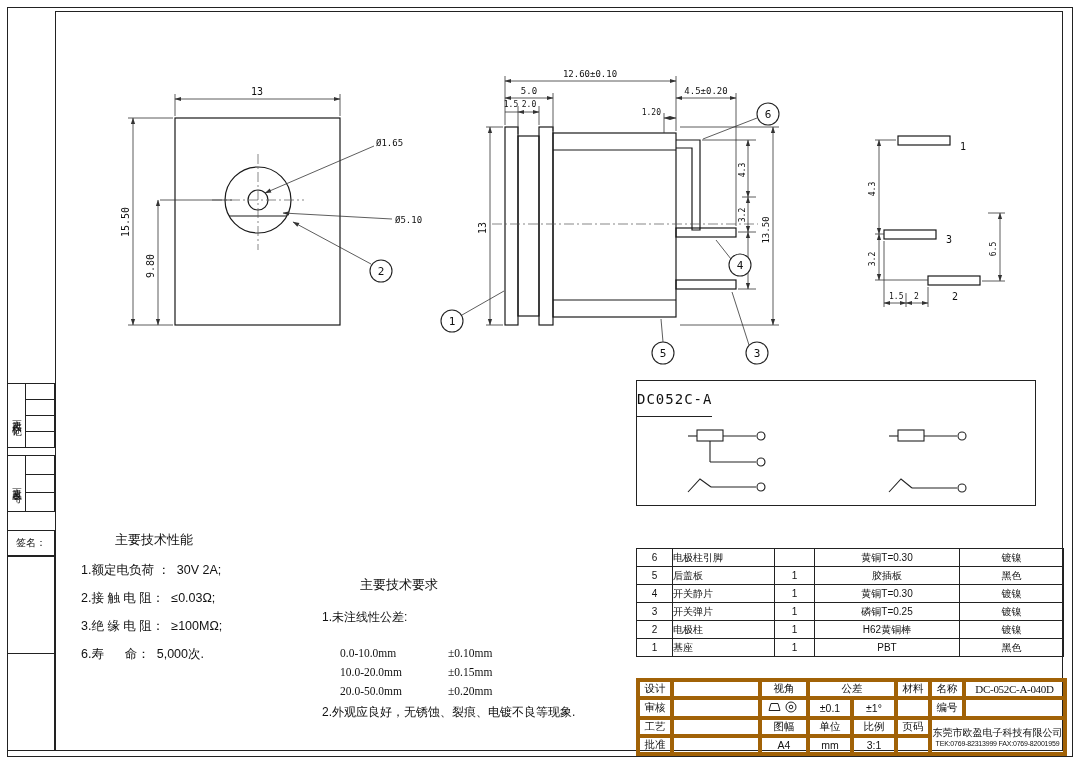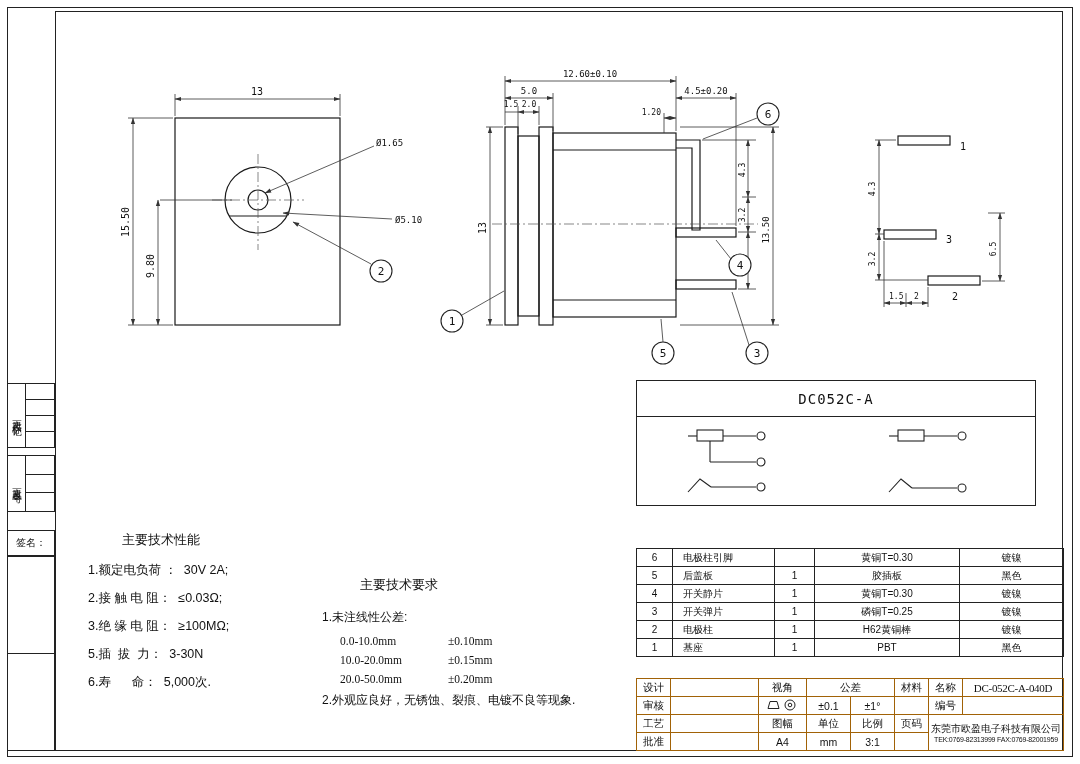--- a/index.html
+++ b/index.html
@@ -13,44 +13,44 @@
   .strip-label{writing-mode:vertical-rl;text-orientation:upright;font-size:10px;width:18px;
     border-right:1px solid #222;display:flex;align-items:center;justify-content:center;letter-spacing:2px}
   .strip-cells{flex:1;display:flex;flex-direction:column}
   .strip-cells div{flex:1;border-bottom:1px solid #222}
   .strip-cells div:last-child{border-bottom:none}
   .sig-box{position:absolute;left:7px;top:530px;width:48px;height:26px;border:1px solid #222;
     display:flex;align-items:center;justify-content:center;font-size:10px}
   .tail-box{position:absolute;left:7px;top:556px;width:48px;height:195px;border:1px solid #222}
   .tail-box div{height:97px;border-bottom:1px solid #222}
   
-  .tech-perf{position:absolute;left:88px;top:531px;width:260px;font-size:12.5px}
+  .tech-perf{position:absolute;left:81px;top:531px;width:260px;font-size:12.5px}
   .tp-title{margin-left:34px;margin-bottom:13px;font-size:13px}
   .tp-item{margin-bottom:11px;white-space:pre}
   .tech-req{position:absolute;left:322px;top:576px;width:300px;font-size:12px}
   .tr-title{margin-left:38px;margin-bottom:15px;font-size:13px}
-  .tr-line{margin-bottom:9px;white-space:pre}
+  .tr-line{margin-bottom:21px;white-space:pre}
   .tr-tol{margin-left:18px;margin-bottom:7px;display:flex;font-family:Liberation Serif, serif;font-size:11.5px}
   .tr-tol span:first-child{width:108px}
   .tr-line2{margin-top:1px;white-space:pre}
   
   .variants-box{position:absolute;left:636px;top:380px;width:400px;height:126px;border:1.2px solid #222;display:flex}
-  .variant-col{flex:1;display:flex;flex-direction:column}
+  .variant-col{flex:1;display:flex;flex-direction:row}
   .variant-col + .variant-col{border-left:1.2px solid #222}
   .variant-header{height:36px;border-bottom:1.2px solid #222;display:flex;align-items:center;justify-content:center;
     font-family:"DejaVu Sans Mono",monospace;font-size:14px;letter-spacing:1px}
   .variant-body{flex:1}
   
   table{border-collapse:collapse;table-layout:fixed}
   .bom{position:absolute;left:636px;top:548px;width:427px;font-size:10px}
   .bom td{border:1px solid #222;text-align:center;height:18px;padding:0;overflow:hidden;white-space:nowrap}
-  .bom td.name{text-align:left;padding-left:10px}
+  .bom td.name{text-align:left;padding-left:0}
   
   .tblock{position:absolute;left:636px;top:678px;width:427px;height:73px;font-size:10.5px}
-  .tblock td{border:1px solid #a16207;text-align:center;height:18px;padding:0;overflow:hidden;white-space:nowrap}
+  .tblock td{border:4px solid #a16207;text-align:center;height:18px;padding:0;overflow:hidden;white-space:nowrap}
   .name-value{font-family:Liberation Serif, serif;font-size:11px;letter-spacing:-0.3px}
   .company-name{font-size:10px}
   .company-contact{font-size:7px;letter-spacing:-0.2px}
   
   svg.linework{position:absolute;left:0;top:0;z-index:5;pointer-events:none}
   .ol{fill:none;stroke:#1a1a1a;stroke-width:1.2}
   .cl{fill:none;stroke:#555;stroke-width:0.7;stroke-dasharray:10 3 2 3}
   .dl{fill:none;stroke:#333;stroke-width:0.8}
   .dt{font-family:"DejaVu Sans Mono",monospace;font-size:10px;fill:#111;stroke:none}
   .dt9{font-size:9px}.dt8{font-size:8px}
@@ -88,21 +88,20 @@
   </div>
   <div class="tail-box">
       <div></div>
     </div>
 
   <div class="tech-perf">
     <div class="tp-title">主要技术性能</div>
     <div class="tp-item">1.额定电负荷 ：  30V 2A;</div>
     <div class="tp-item">2.接 触 电 阻：  ≤0.03Ω;</div>
     <div class="tp-item">3.绝 缘 电 阻：  ≥100MΩ;</div>
-    <div class="tp-item">5.插  拔  力：  3-30N</div>
     <div class="tp-item">6.寿      命：  5,000次.</div>
   </div>
 
   <div class="tech-req">
     <div class="tr-title">主要技术要求</div>
     <div class="tr-line">1.未注线性公差:</div>
     <div class="tr-tol">
       <span>0.0-10.0mm</span>
       <span>±0.10mm</span>
     </div>

